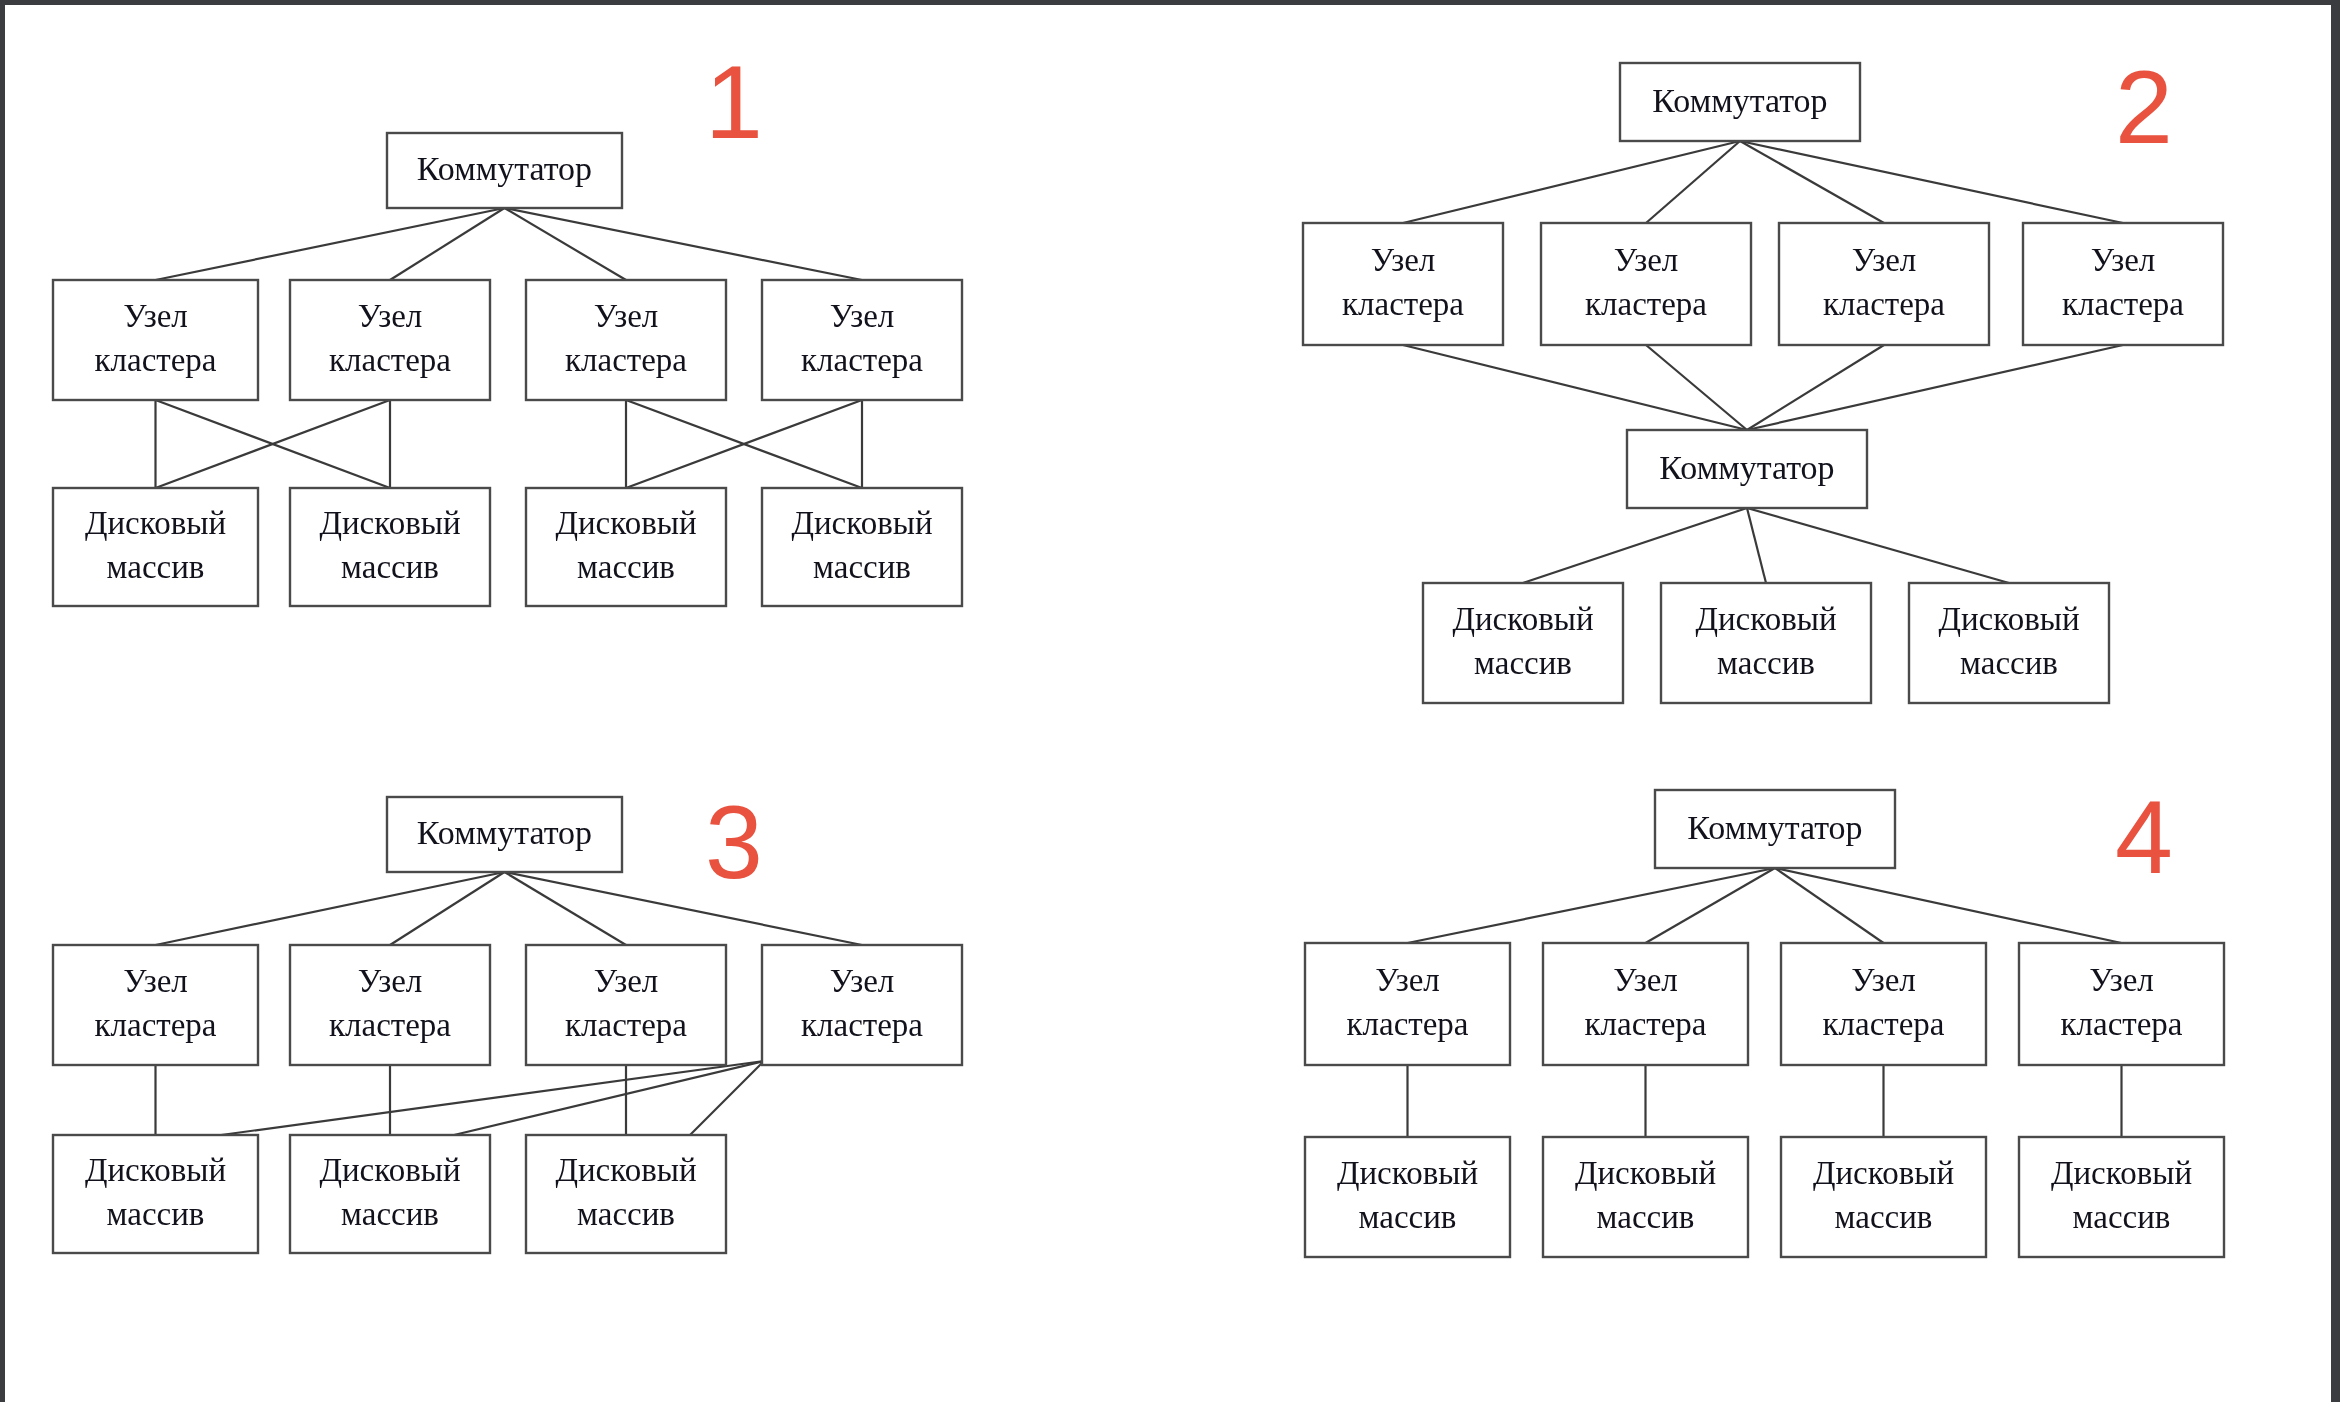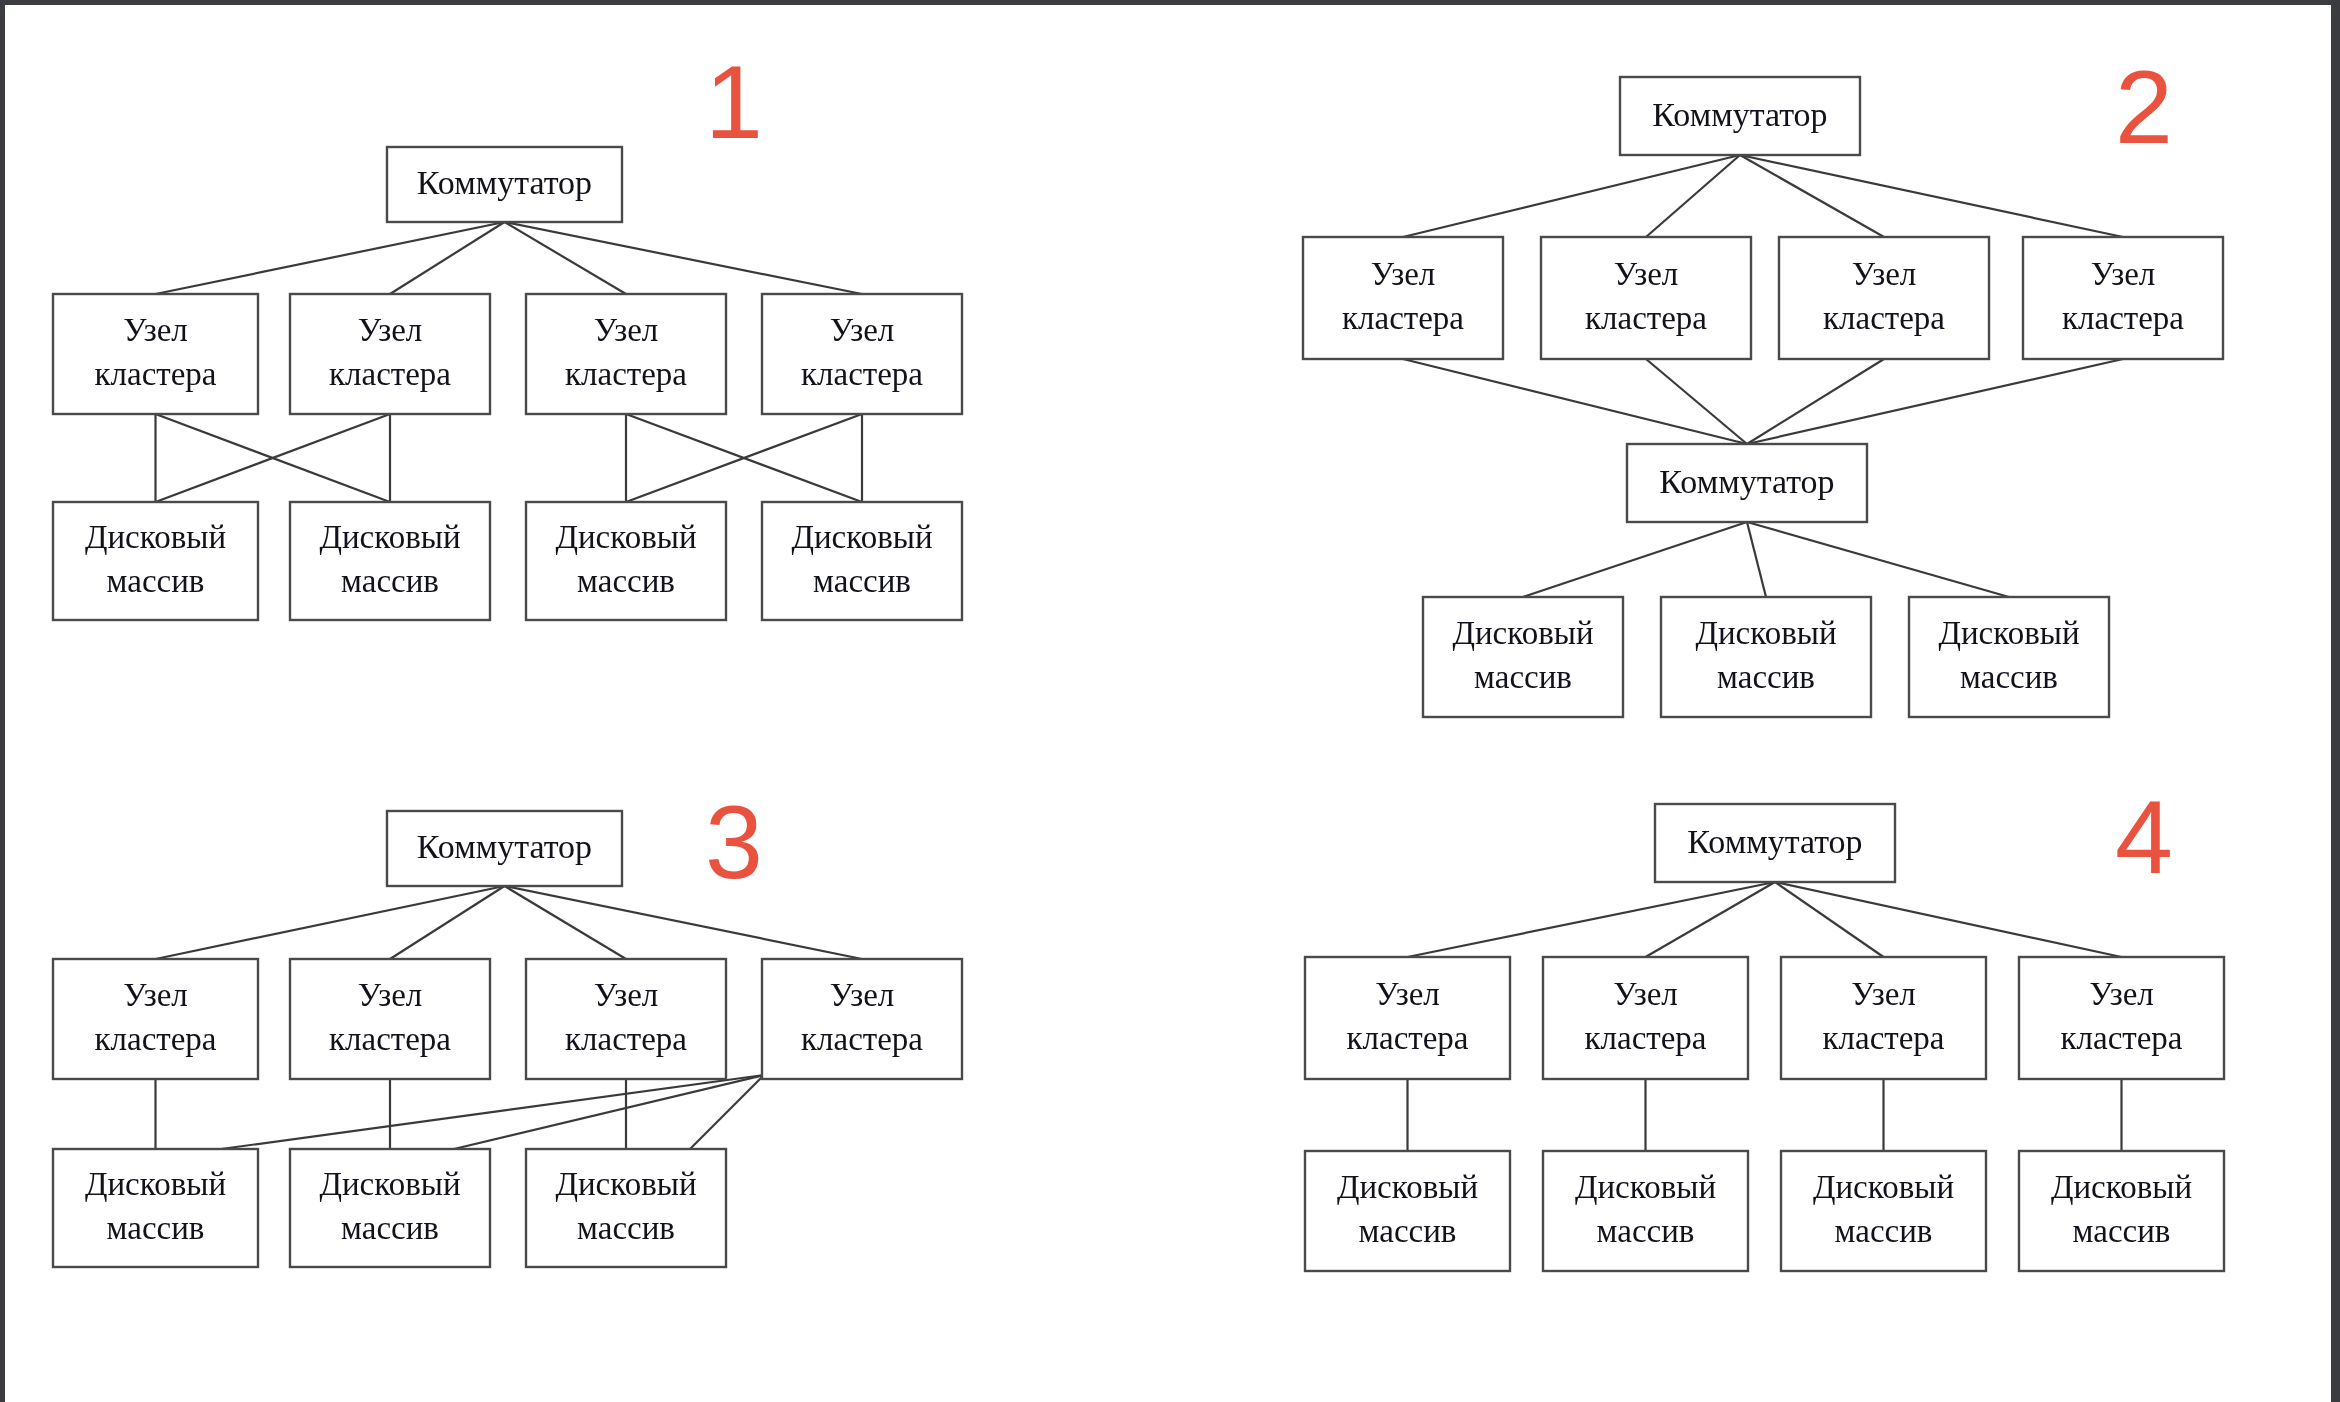--- a/index.html
+++ b/index.html
@@ -15,21 +15,20 @@
     box-sizing: border-box;
     border-top: 5px solid #3a3c40;
     border-left: 5px solid #3a3c40;
     border-right: 9px solid #3a3c40;
     border-bottom: 0px solid #3a3c40;
     overflow: hidden;
     font-family: "Liberation Serif", "DejaVu Serif", serif;
   }
   .panel {
     position: absolute;
-    margin-top: 14px;
   }
   .panel svg {
     display: block;
     overflow: visible;
   }
   .node-box {
     fill: #ffffff;
     stroke: #4a4a4a;
     stroke-width: 2.4;
   }

